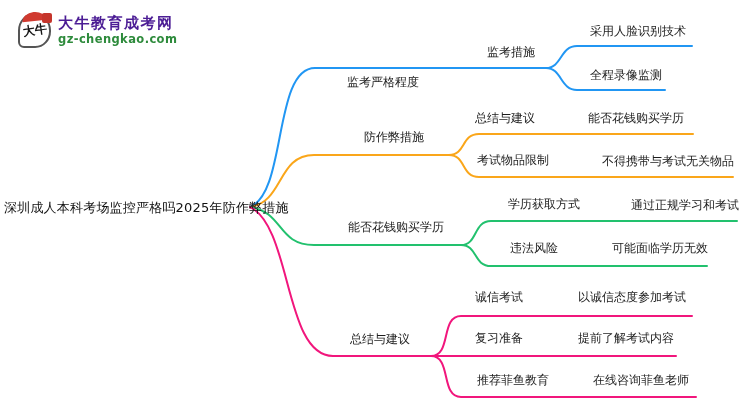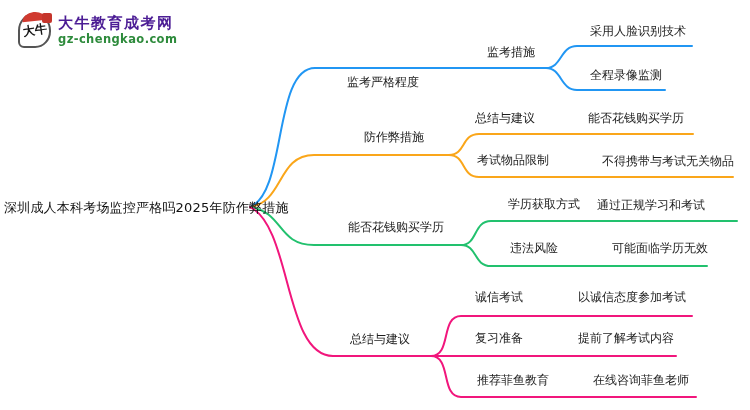--- a/index.html
+++ b/index.html
@@ -71,21 +71,21 @@
   <span class="node" style="left:590px;top:67px;">全程录像监测</span>
 
   <span class="node" style="left:348px;top:129px;padding-left:16px;">防作弊措施</span>
   <span class="node" style="left:475px;top:110px;">总结与建议</span>
   <span class="node" style="left:588px;top:110px;">能否花钱购买学历</span>
   <span class="node" style="left:477px;top:152px;">考试物品限制</span>
   <span class="node" style="left:602px;top:153px;">不得携带与考试无关物品</span>
 
   <span class="node" style="left:348px;top:219px;">能否花钱购买学历</span>
   <span class="node" style="left:508px;top:196px;">学历获取方式</span>
-  <span class="node" style="left:597px;top:197px;">通过正规学习和考试</span>
+  <span class="node" style="left:631px;top:197px;">通过正规学习和考试</span>
   <span class="node" style="left:510px;top:240px;">违法风险</span>
   <span class="node" style="left:612px;top:240px;">可能面临学历无效</span>
 
   <span class="node" style="left:350px;top:331px;">总结与建议</span>
   <span class="node" style="left:475px;top:289px;">诚信考试</span>
   <span class="node" style="left:578px;top:289px;">以诚信态度参加考试</span>
   <span class="node" style="left:475px;top:330px;text-align:center;">复习准备</span>
   <span class="node" style="left:578px;top:330px;">提前了解考试内容</span>
   <span class="node" style="left:477px;top:372px;">推荐菲鱼教育</span>
   <span class="node" style="left:593px;top:372px;">在线咨询菲鱼老师</span>

